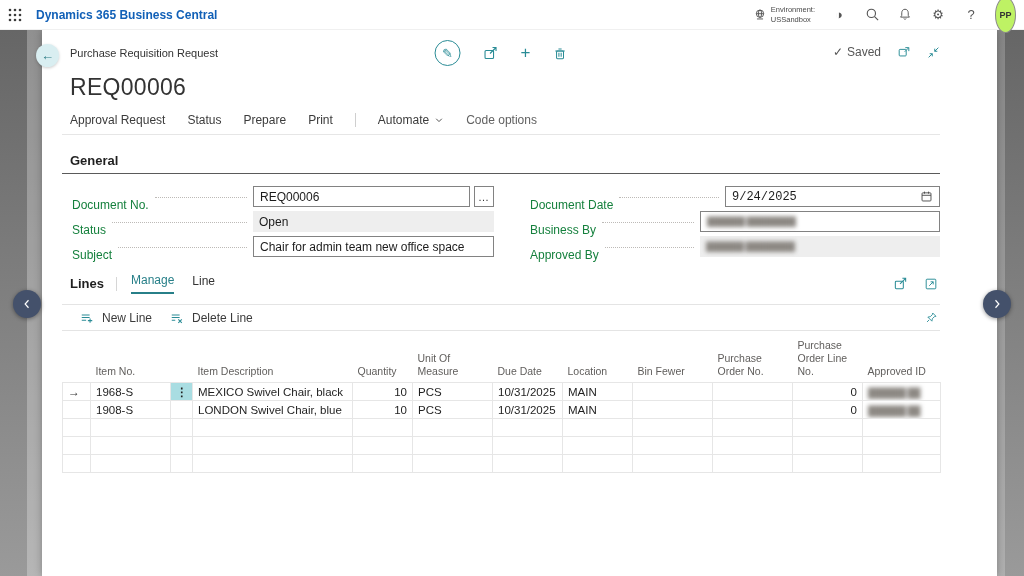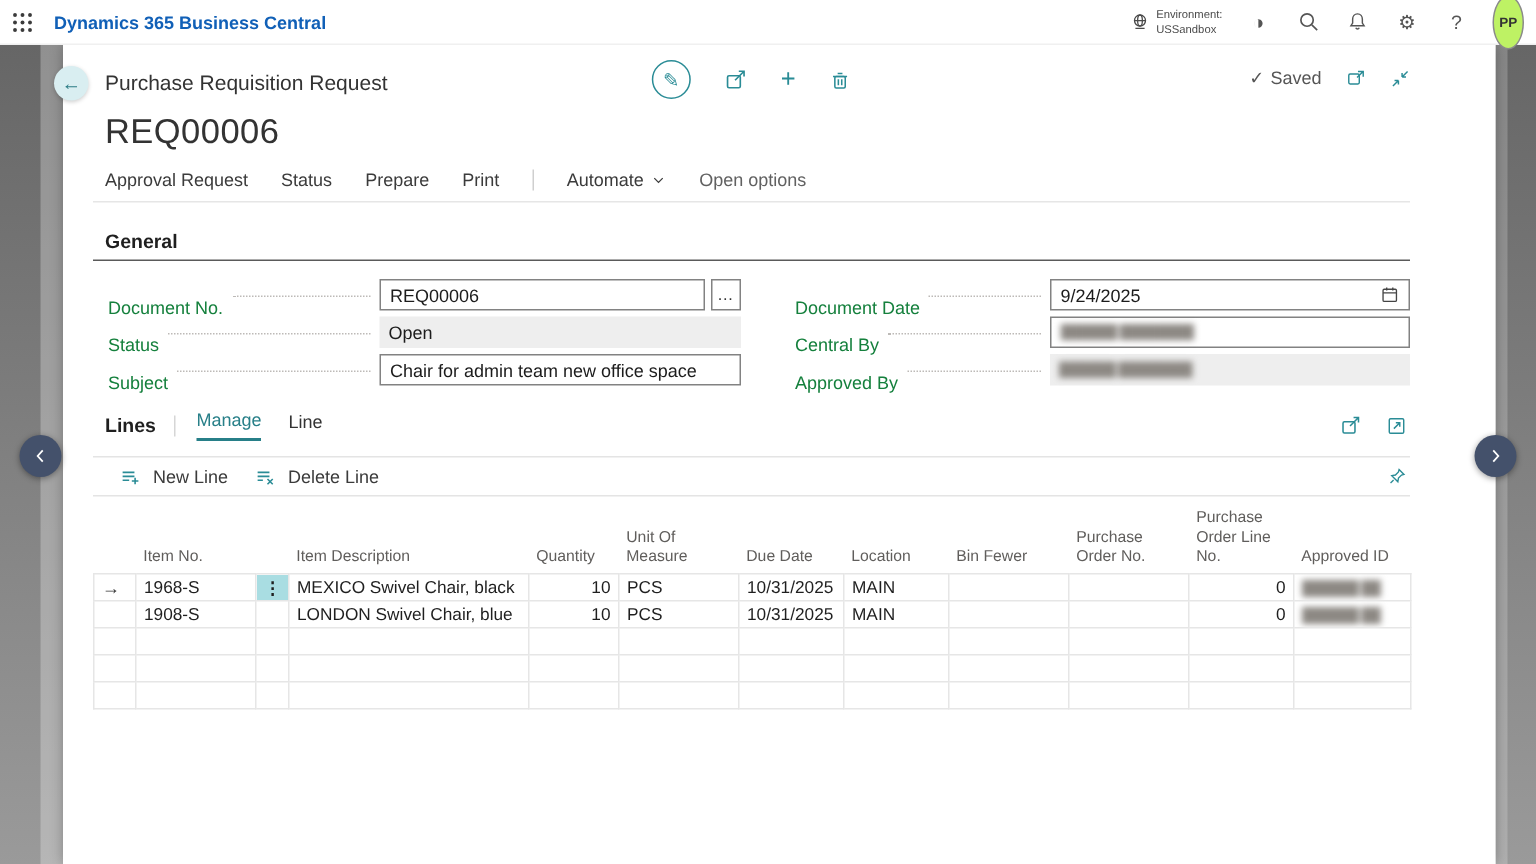--- a/index.html
+++ b/index.html
@@ -30,21 +30,21 @@
   
   .card { position:absolute; left:42px; right:27px; top:30px; bottom:0; background:#fff; z-index:5;
           box-shadow:0 0 8px rgba(0,0,0,.28); }
   .content { width:878px; margin-left:20px; position:relative; }
 
   
   .hdr-row { position:relative; height:36px; margin-top:6px; }
   .back-btn { position:absolute; left:-26px; top:8px; width:23px; height:23px; border-radius:50%;
               background:#d9eef1; color:#2e7d86; display:flex; align-items:center; justify-content:center;
               font-size:13px; cursor:pointer; box-shadow:0 1px 3px rgba(0,0,0,.2); }
-  .caption { position:absolute; left:8px; top:11px; font-size:14px; color:#333; }
+  .caption { position:absolute; left:8px; top:11px; font-size:11px; color:#333; }
   .hdr-icons { position:absolute; left:50%; transform:translateX(-50%); top:4px; display:flex;
                align-items:center; gap:22px; }
   .ic-btn { display:flex; align-items:center; justify-content:center; cursor:pointer; color:#2a8c96; }
   .pencil-circle { width:26px; height:26px; border:1px solid #2a8c96; border-radius:50%; font-size:13px; }
   .hdr-right { position:absolute; right:0; top:9px; display:flex; align-items:center; gap:16px; }
   .saved { display:flex; align-items:center; gap:4px; font-size:12px; color:#565656; }
   .page-title { font-size:23px; font-weight:300; color:#333; margin-top:2px; padding-left:8px; letter-spacing:.3px;}
 
   
   .action-bar { display:flex; align-items:center; gap:22px; margin-top:10px; height:24px;
@@ -230,21 +230,21 @@
       <span class="action-item">Status</span>
       <span class="action-item">Prepare</span>
       <span class="action-item">Print</span>
       <span class="ab-divider"></span>
       <span class="action-item automate">
         <span>Automate</span>
         <svg width="10" height="10" viewBox="0 0 16 16" fill="none" stroke="#3b3b3b" stroke-width="1.4">
             <path d="M3.5 6 L8 10.5 L12.5 6"></path>
           </svg>
       </span>
-      <span class="action-item fewer">Open options</span>
+      <span class="action-item fewer">Code options</span>
     </div>
 
     <div class="general">
       <div class="section-head">General</div>
       <div class="form-grid">
         <div class="col-left">
 
           <div class="field-row">
             <span class="f-label">Document No.</span>
             <span class="leader"></span>
@@ -270,33 +270,33 @@
               <span>Chair for admin team new office space</span>
             </div>
           </div>
 
         </div>
         <div class="col-right">
 
           <div class="field-row">
             <span class="f-label">Document Date</span>
             <span class="leader"></span>
-            <div class="f-input f-date" style="width:240px;">
+            <div class="f-input f-date" style="width:215px;font-family:Liberation Mono, monospace;">
               <span>9/24/2025</span>
               <svg width="13" height="13" viewBox="0 0 16 16" fill="none" stroke="#444" stroke-width="1.1">
                 <rect x="2.5" y="3.5" width="11" height="10" rx="1"></rect>
                   <line x1="2.5" y1="6.5" x2="13.5" y2="6.5"></line>
                 <line x1="5.5" y1="2" x2="5.5" y2="4.5"></line>
                   <line x1="10.5" y1="2" x2="10.5" y2="4.5"></line>
               </svg>
             </div>
           </div>
 
           <div class="field-row">
-            <span class="f-label">Central By</span>
+            <span class="f-label">Business By</span>
             <span class="leader"></span>
             <div class="f-input" style="width:240px;">
               <span class="masked">██████ ████████</span>
             </div>
           </div>
 
           <div class="field-row">
             <span class="f-label">Approved By</span>
             <span class="leader"></span>
             <div class="f-input f-disabled" style="width:240px;">

